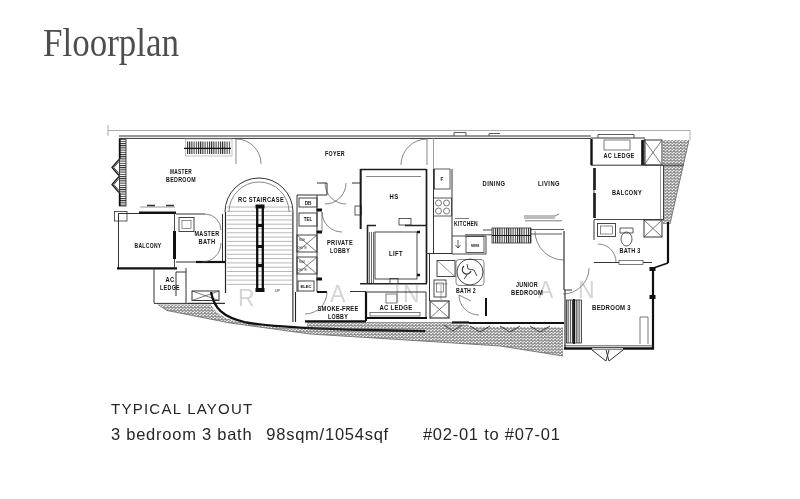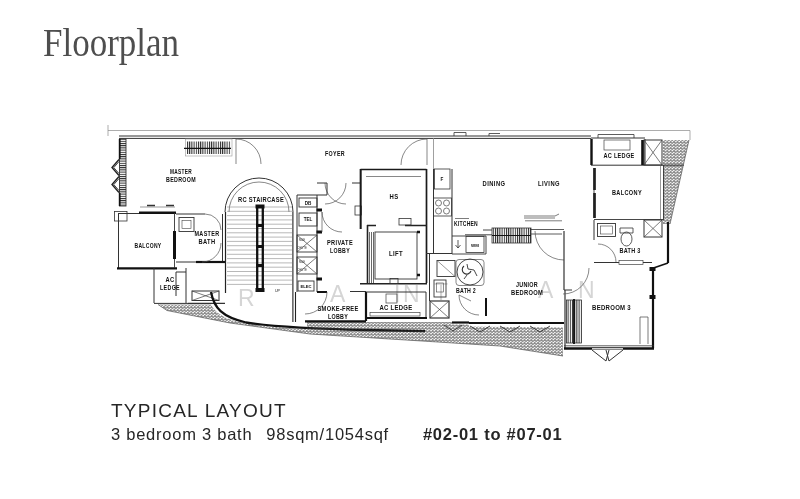--- a/index.html
+++ b/index.html
@@ -1,21 +1,21 @@
 <!DOCTYPE html>
 <html><head>
 <meta charset="utf-8">
 <style>
 html,body{margin:0;padding:0;width:800px;height:499px;background:#fff;overflow:hidden;}
 body{font-family:"Liberation Sans",sans-serif;position:relative;}
 #title{position:absolute;left:43px;top:19px;font-family:"Liberation Serif",serif;font-size:40px;color:#4e4e4e;transform:scaleX(0.875);transform-origin:0 0;}
-#cap1{position:absolute;left:111px;top:400px;font-size:19px;color:#262626;letter-spacing:1.25px;}
+#cap1{position:absolute;left:111px;top:400px;font-size:15px;color:#262626;letter-spacing:1.25px;}
 #cap2{position:absolute;left:111px;top:425px;font-size:16.5px;color:#262626;letter-spacing:0.75px;}
 #cap2 .g1{margin-left:14px;}
-#cap2 .g2{margin-left:34px;font-weight:bold;}
+#cap2 .g2{margin-left:34px;}
 #plan{position:absolute;left:0;top:0;}
 </style>
 </head>
 <body>
 
 <div id="title">Floorplan</div>
 
 <svg id="plan" width="800" height="499" viewBox="0 0 800 499">
 <defs>
 <pattern id="ter" width="3.4" height="3" patternUnits="userSpaceOnUse">

